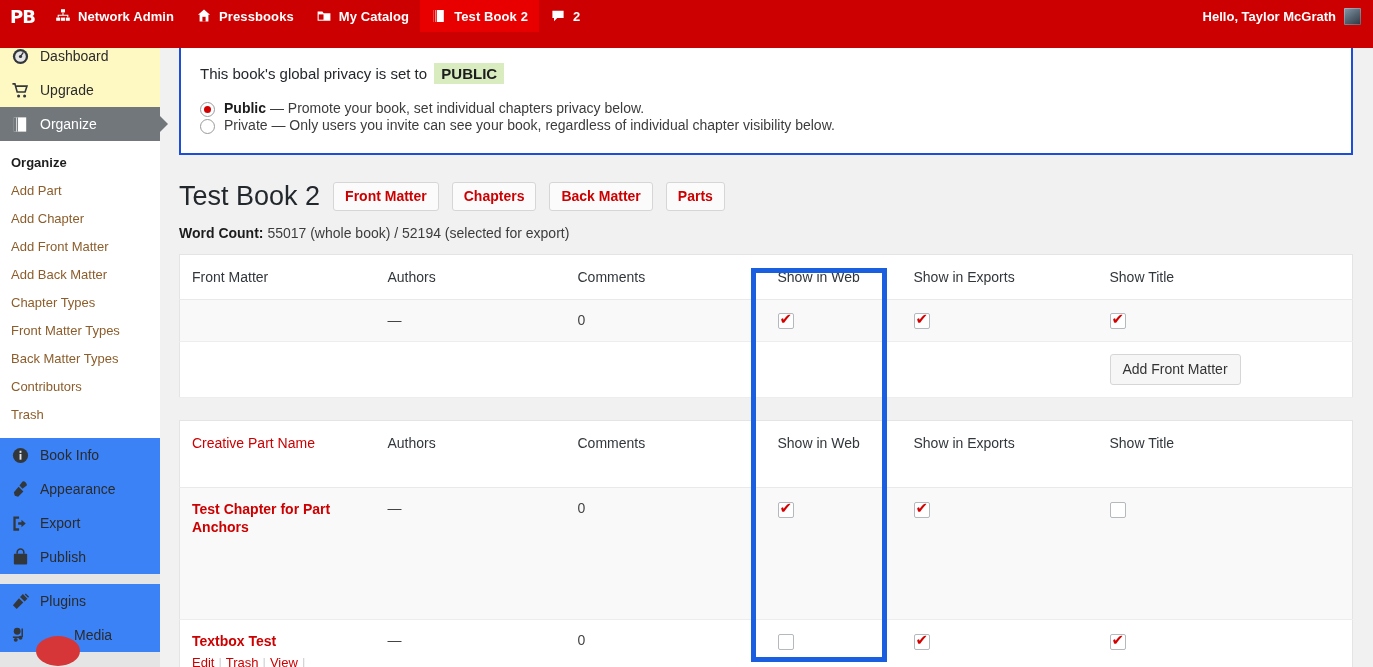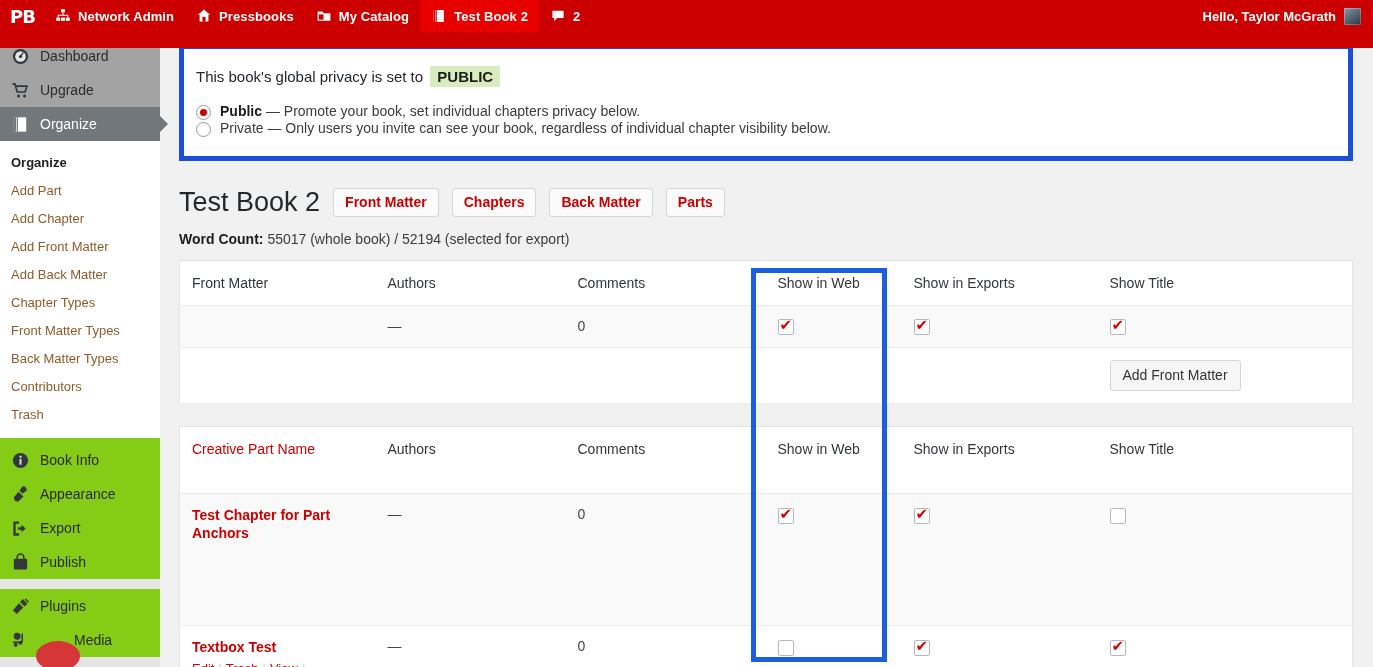--- a/index.html
+++ b/index.html
@@ -42,21 +42,21 @@
   }
   .abicon { width: 16px; height: 16px; flex: none; display: block; }
 
   
   #sidebar {
     position: absolute; top: 32px; left: 0;
     width: 160px; height: 635px;
     background: #e5e5e5;
     z-index: 40;
   }
-  .menu-top { background: #a3a3a3; padding-top: 7px; }
+  .menu-top { background: #fef9c3; padding-top: 7px; }
   .m-item {
     display: flex; align-items: center; gap: 10px;
     height: 34px;
     padding-left: 11px;
     color: #2b2b2b;
     font-size: 14px;
   }
   .m-item .mlabel { line-height: 1; }
   .m-item.current {
     background: #72777c; color: #ffffff; position: relative;
@@ -70,43 +70,43 @@
   .micon { width: 19px; height: 19px; flex: none; display: block; }
   .submenu { background: #ffffff; padding: 8px 0 9px 0; }
   .s-item {
     display: block;
     padding: 5px 0 5px 11px;
     font-size: 13px;
     color: #8c5d2b;
     line-height: 18px;
   }
   .s-item.cur { color: #1d1d1d; font-weight: bold; }
-  .menu-bottom { background: #84cc16; padding-top: 5px; }
+  .menu-bottom { background: #3b82f6; }
   .sep-gap { height: 10px; background: #e5e5e5; }
   .badge-bubble {
     position: absolute;
     left: 36px; bottom: -14px;
     width: 44px; height: 30px;
     background: #d63638; border-radius: 50%;
     z-index: 60;
   }
 
   
   #main {
     position: absolute; top: 32px; left: 160px;
     width: 1213px; height: 635px;
     background: #f1f1f1;
     overflow: hidden;
   }
   .wrap { padding: 12px 20px 0 19px; }
 
   .privacy-box {
     background: #ffffff;
-    border: 5px solid #1d4ed8;
-    padding: 19px 20px 19px 12px;
+    border: 2px solid #1d4ed8;
+    padding: 19px 20px 19px 19px;
     margin-bottom: 26px;
   }
   .privacy-head {
     font-size: 15px; color: #23282d; margin-bottom: 18px;
   }
   .pill {
     background: #d9ecc0; color: #1c1c1c;
     font-weight: bold; padding: 2px 7px; margin-left: 3px;
   }
   .radio-line {

